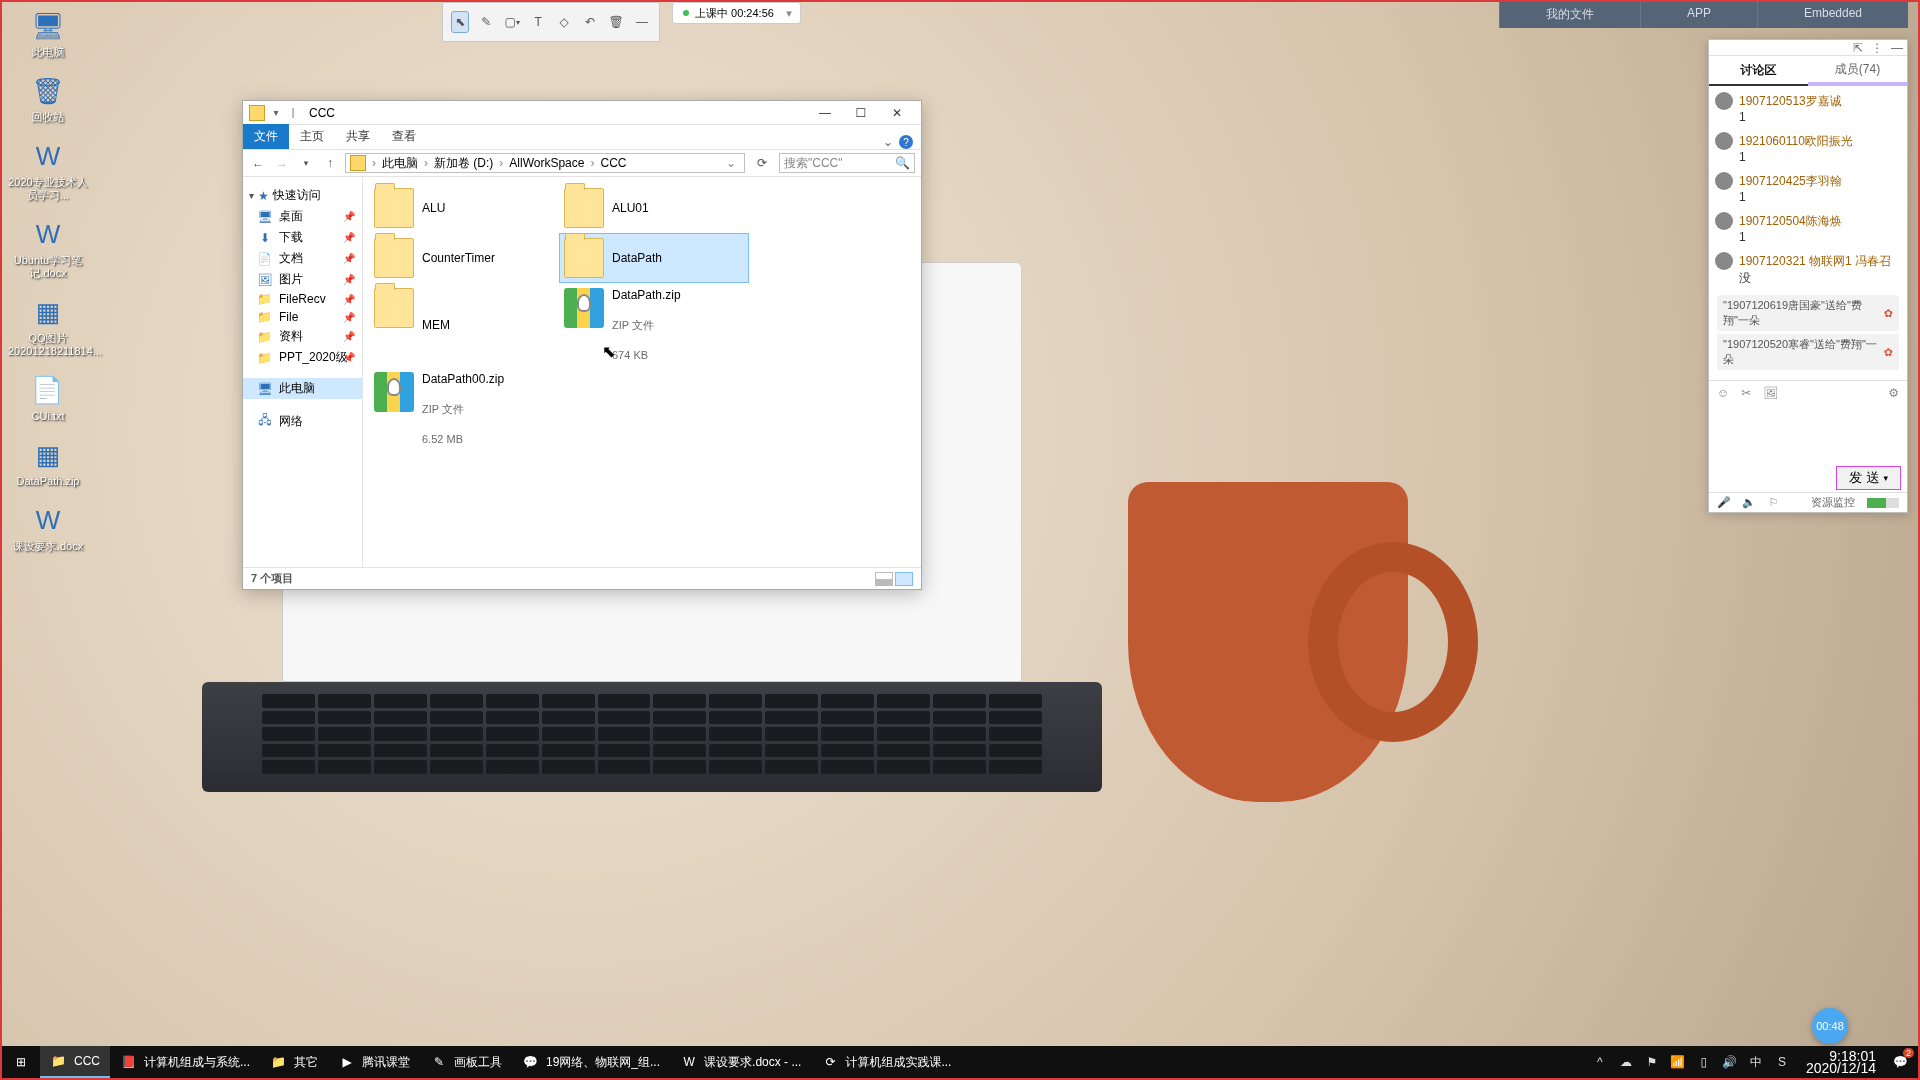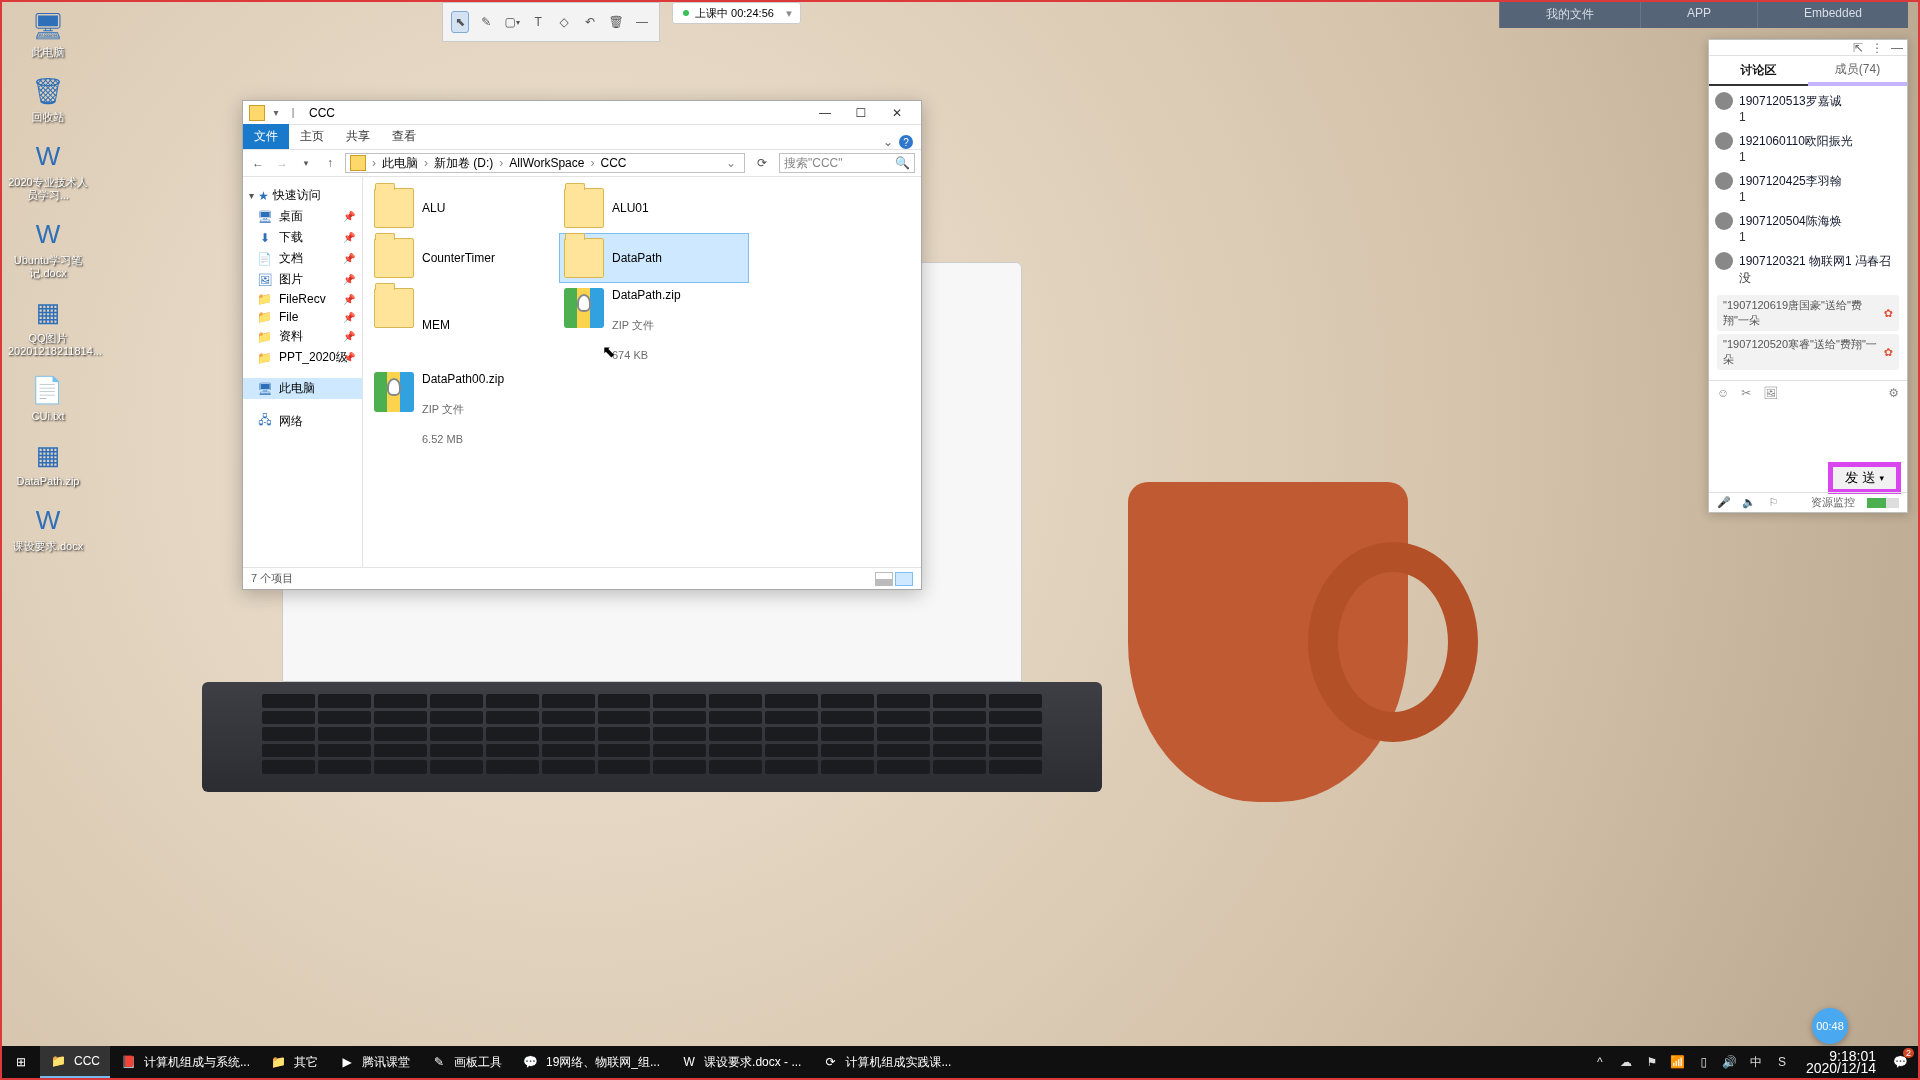--- a/index.html
+++ b/index.html
@@ -71,45 +71,45 @@
 .item { width:190px; display:flex; padding:4px; cursor:pointer; border:1px solid transparent; }
 .item.sel { background:#cde8ff; border:1px solid #7cbef0; }
 .item .iicon { width:40px; height:40px; margin-right:8px; display:flex; align-items:center; justify-content:center; font-size:28px; }
 .item .iicon.fold { background:#ffe49a; border:1px solid #dab753; position:relative; border-radius:2px; }
 .item .iicon.fold::before { content:""; position:absolute; left:0; top:-6px; width:18px; height:6px; background:#ffe49a; border:1px solid #dab753; border-bottom:none; border-radius:2px 2px 0 0; }
 .item .iicon.zip { background:linear-gradient(90deg,#4caf50 33%,#fcd34d 33%,#fcd34d 66%,#31a1e0 66%); border-radius:3px; position:relative; }
 .item .iicon.zip::after { content:""; position:absolute; top:6px; left:50%; transform:translateX(-50%); width:10px; height:14px; background:#fff; border-radius:50% 50% 6px 6px; border:2px solid #888; }
 .item .itext { display:flex; flex-direction:column; justify-content:center; line-height:14px; }
 .item .isub { color:#6b6b6b; font-size:11px;margin-top:16px; }
 
-.ex-status { height:22px; border-top:1px solid #e3e3e3; display:flex; align-items:center; padding:0 8px; font-size:11px; color:#555; }
+.ex-status { height:22px; border-top:1px solid #e3e3e3; display:flex; align-items:center; padding:0 8px; font-size:11px; color:#555;font-weight:bold; }
 .ex-status .view { margin-left:auto; display:flex; gap:2px; }
 .ex-status .view span { width:18px; height:14px; border:1px solid #bbb; cursor:pointer; }
 .ex-status .view span.active{ background:#cde8ff; border-color:#7cbef0; }
 
 .cursor { position:absolute; left:600px; top:340px; font-size:16px; color:#000; pointer-events:none; }
 
 
 .chat { position:absolute; right:10px; top:37px; width:200px; height:474px; background:#fff; border:1px solid #bfbfbf; display:flex; flex-direction:column; font-size:12px; box-shadow:0 2px 10px rgba(0,0,0,.2); }
 .chat .chdr { height:16px; display:flex; align-items:center; justify-content:flex-end; border-bottom:1px solid #e0e0e0; padding:0 4px; gap:8px; color:#666; }
 .chat .ctabs { display:flex; height:30px; }
 .chat .ctabs .ct { flex:1; display:flex; align-items:center; justify-content:center; border-bottom:4px solid #c4b5fd; cursor:pointer; color:#666; }
 .chat .ctabs .ct.active { border-bottom:2px solid #333; color:#111; font-weight:bold; }
 .chat .msgs { flex:1; overflow:auto; padding:6px 6px 2px; }
 .chat .msg { margin-bottom:8px; }
-.chat .msg .mh { display:flex; align-items:center; gap:6px; color:#0f172a; }
+.chat .msg .mh { display:flex; align-items:center; gap:6px; color:#a16207; }
 .chat .msg .mh .av { width:18px;height:18px;border-radius:50%;background:#888; }
 .chat .msg .mb { padding-left:24px; color:#333; }
 .chat .gift { background:#f2f2f2; border-radius:3px; padding:3px 6px; margin:3px 2px; font-size:11px; color:#555; display:flex; align-items:center; }
 .chat .gift .flower { margin-left:auto; color:#e0543b; }
 .chat .ctool { height:24px; border-top:1px solid #e0e0e0; display:flex; align-items:center; gap:12px; padding:0 8px; color:#888; }
 .chat .ctool .gear { margin-left:auto; }
 .chat .input { height:60px; }
 .chat .send { height:28px; display:flex; justify-content:flex-end; padding:0 6px; align-items:center; }
-.chat .send button { background:#f1f1f1; border:5px solid #d946ef; padding:2px 12px; display:flex; align-items:center; gap:4px; cursor:pointer; }
+.chat .send button { background:#f1f1f1; border:1px solid #d946ef; padding:2px 12px; display:flex; align-items:center; gap:4px; cursor:pointer; }
 .chat .cfoot { height:20px; border-top:1px solid #e0e0e0; display:flex; align-items:center; gap:12px; padding:0 8px; color:#888; font-size:11px; }
 .chat .cfoot .mon { margin-left:auto; color:#666; }
 .chat .cfoot .bar { width:32px; height:10px; background:linear-gradient(90deg,#4caf50 60%,#ddd 60%); }
 
 
 .timerb { position:absolute; right:70px; bottom:34px; width:36px; height:36px; border-radius:50%; background:#4aa8f0; color:#fff; display:flex; align-items:center; justify-content:center; font-size:11px; box-shadow:0 2px 6px rgba(0,0,0,.3); }
 
 
 .taskbar { position:absolute; left:0; right:0; bottom:0; height:32px; background:#101010; display:flex; align-items:stretch; color:#fff; font-size:12px; }
 .taskbar .tb-btn { display:flex; align-items:center; padding:0 10px; gap:6px; cursor:pointer; }

